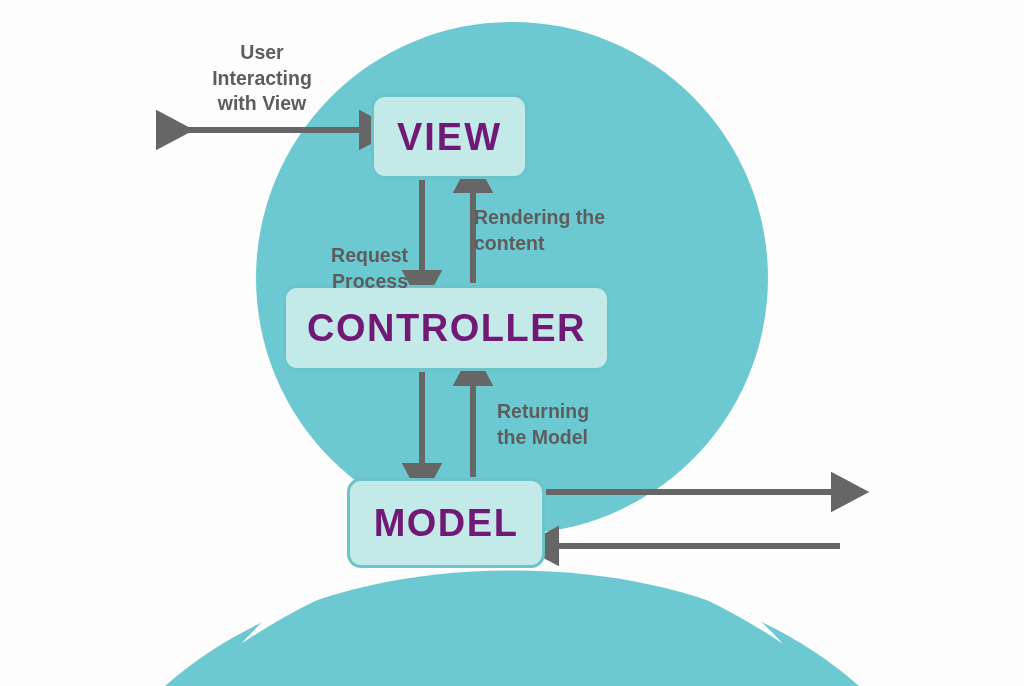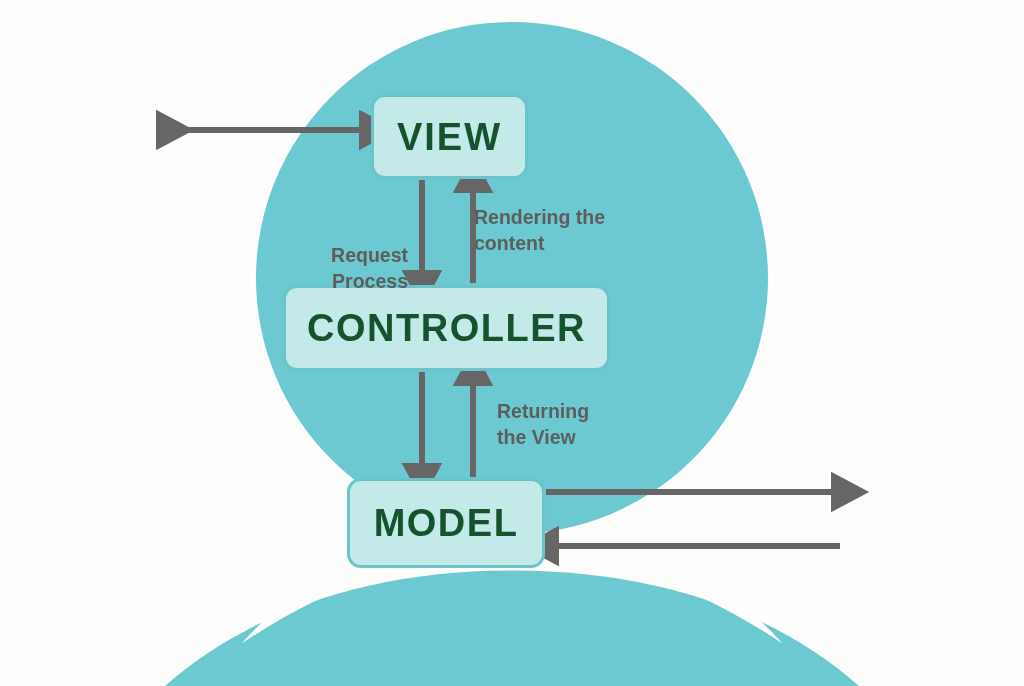--- a/index.html
+++ b/index.html
@@ -30,21 +30,21 @@
     position: absolute;
     box-sizing: border-box;
     background: #c3e9e8;
     border: 3px solid #6cc4cb;
     border-radius: 14px;
     display: flex;
     align-items: center;
     justify-content: center;
   }
   .node-label {
-    color: #14532d;
+    color: #701a75;
     font-weight: bold;
     letter-spacing: 1.5px;
     line-height: 1;
     white-space: nowrap;
   }
   #box-view      { left: 371px; top: 94px;  width: 157px; height: 85px; }
   #box-view .node-label      { font-size: 38px; letter-spacing: 2px; }
   #box-controller{ left: 283px; top: 285px; width: 327px; height: 86px; }
   #box-controller .node-label{ font-size: 38px; letter-spacing: 1.5px; }
   #box-model     { left: 347px; top: 478px; width: 198px; height: 90px; }
@@ -130,25 +130,28 @@
   
   <div class="node-box" id="box-controller">
     <span class="node-label">CONTROLLER</span>
   </div>
 
   
   
   
 
   
+  <div class="caption" id="cap-user-view">User
+Interacting
+with View</div>
   <div class="caption" id="cap-request">Request
 Process</div>
   <div class="caption" id="cap-rendering">Rendering the
 content</div>
   <div class="caption" id="cap-returning">Returning
-the View</div>
+the Model</div>
   
   
 
   
   
 
 </div>
 
 </body></html>

